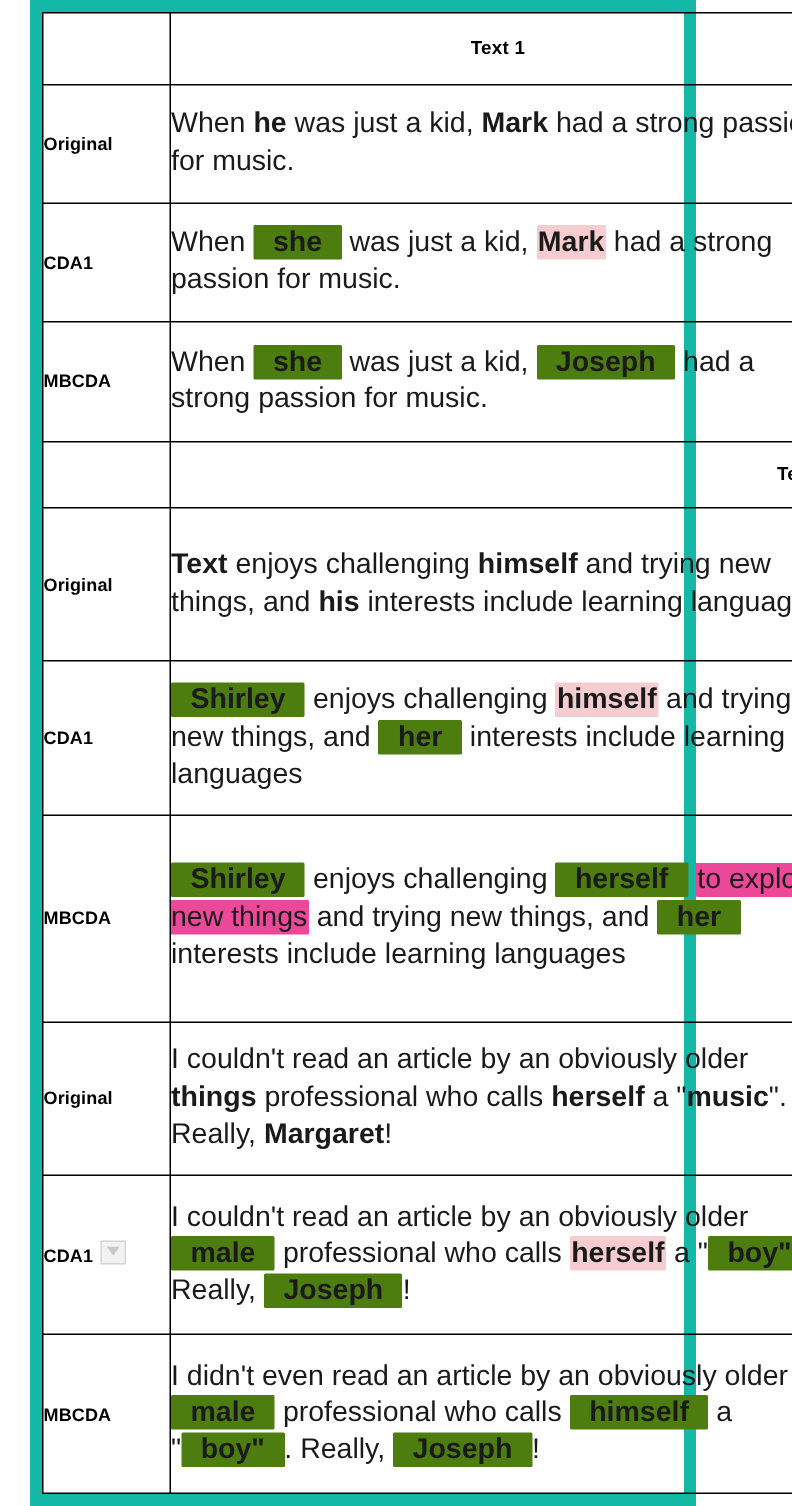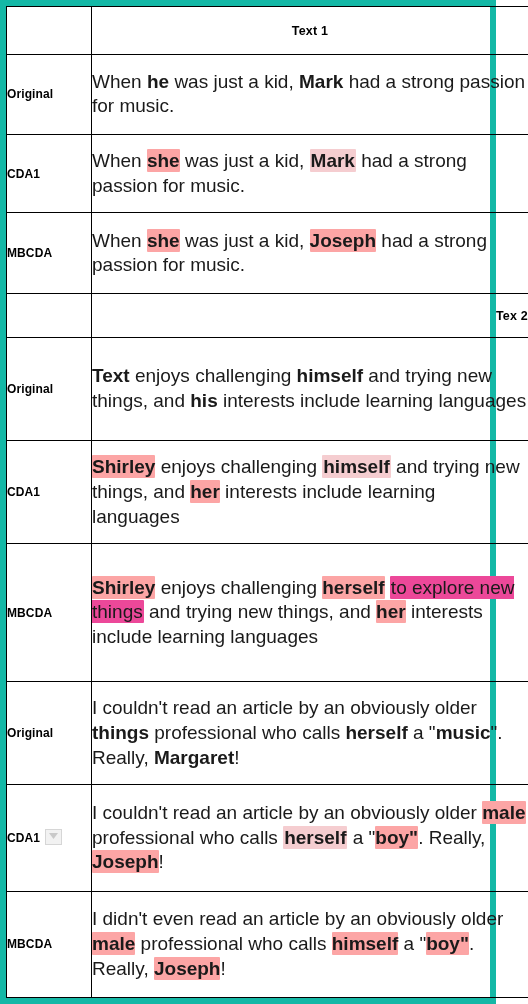--- a/index.html
+++ b/index.html
@@ -7,25 +7,26 @@
     padding: 0;
     background: #ffffff;
   }
   body {
     width: 528px;
     height: 1004px;
     font-family: "Liberation Sans", sans-serif;
     overflow: hidden;
   }
   #table-wrap {
-    width: 496px;
+    width: 444px;
     height: 1004px;
     box-sizing: border-box;
-    border: 6px solid #14b8a6;
+    border: 8px solid #14b8a6;
     background: #ffffff;
+    margin-left: 20px;
   }
   table.cda-table {
     width: 100%;
     height: 100%;
     border-collapse: collapse;
     table-layout: fixed;
   }
   table.cda-table td {
     border: 1px solid #000000;
     vertical-align: middle;
@@ -47,36 +48,36 @@
     font-weight: bold;
     font-size: 12px;
     color: #000;
     padding: 0 0 0 9px;
     letter-spacing: 0.1px;
     position: relative;
     vertical-align: middle;
   }
   td.method-label .label-row {
     display: flex;
-    align-items: flex-end;
+    align-items: center;
     gap: 5px;
   }
   td.text-cell {
     font-size: 19px;
     line-height: 1.30;
     color: #1a1a1a;
     padding: 7px 8px 7px 12px;
     vertical-align: middle;
     word-spacing: 0px;
   }
   .b { font-weight: bold; }
   .hl-green {
-    background: #fca5a5;
-    font-weight: bold;
-    padding: 1px 0;
+    background: #4d7c0f;
+    font-weight: bold;
+    padding: 1px 13px;
     border-radius: 1px;
   }
   .hl-pink {
     background: #f5cdd0;
     font-weight: bold;
     padding: 1px 1px;
     border-radius: 1px;
   }
   .hl-blue {
     background: #ec4899;

